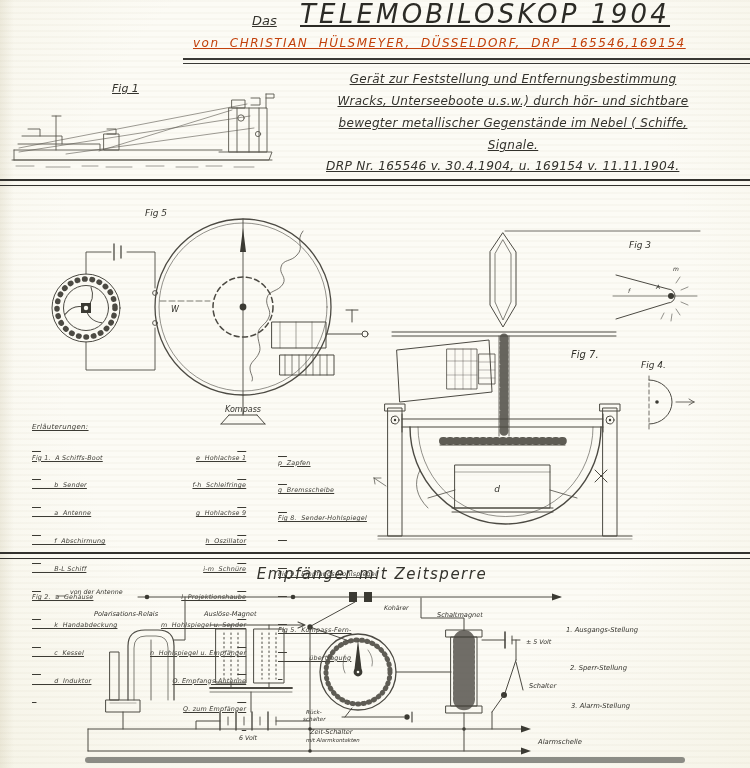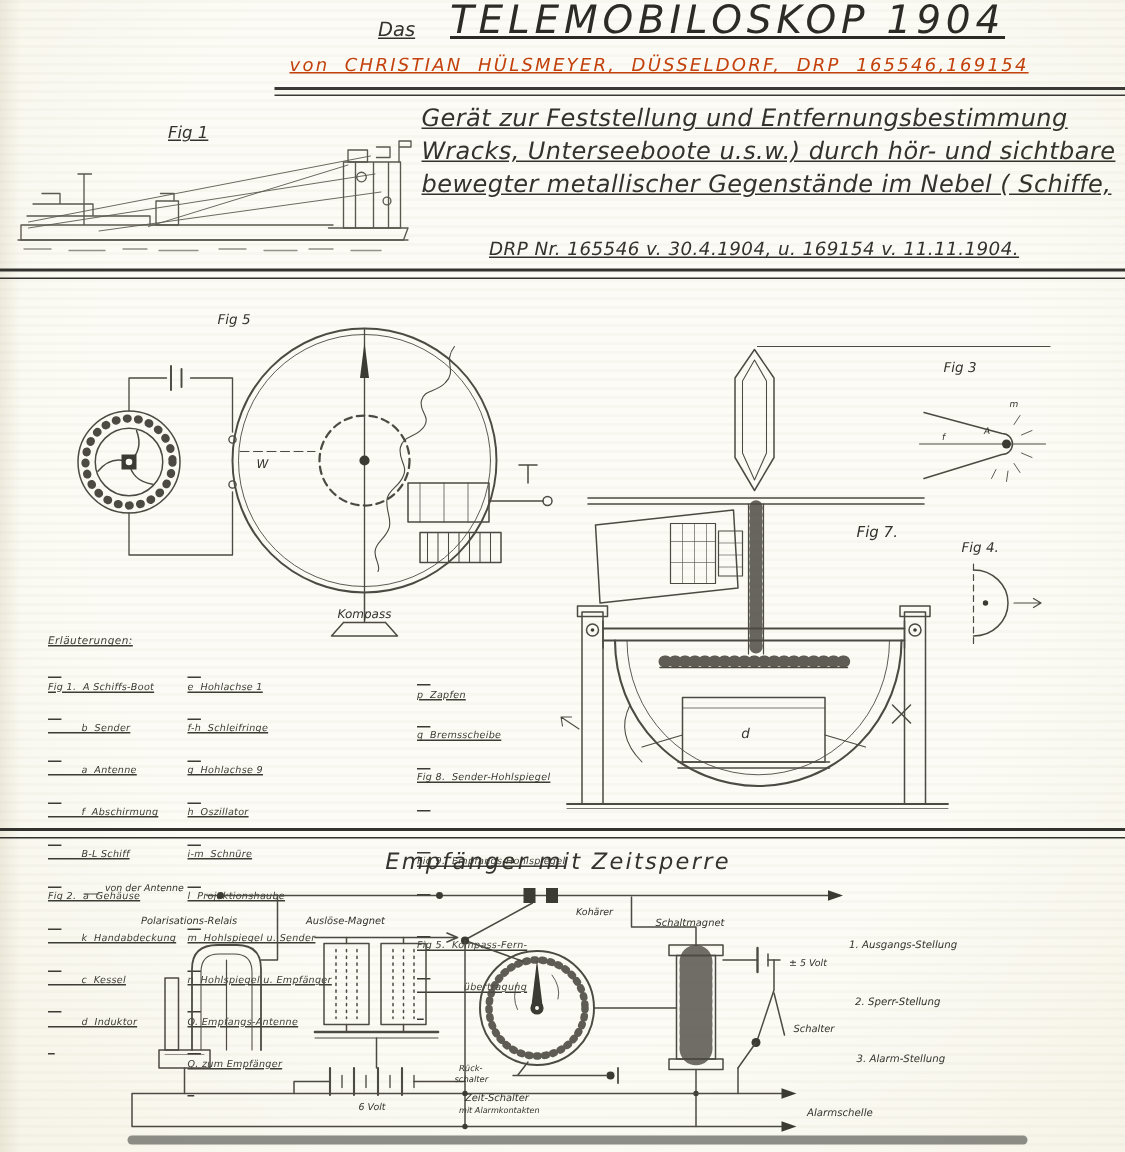--- a/index.html
+++ b/index.html
@@ -20,21 +20,21 @@
   .abs{position:absolute;}
   .hand{font-style:italic;text-decoration:underline;}
   .rule-a{border-top:2px solid #3a3935;border-bottom:1px solid #3a3935;height:3px;}
   .rule-b{border-top:2px solid #33322e;border-bottom:1.5px solid #33322e;height:4px;}
   svg .ink{stroke:#4c4a43;fill:none;stroke-linecap:round;stroke-linejoin:round;}
   svg .ink2{stroke:#5a584f;fill:none;stroke-linecap:round;stroke-linejoin:round;}
   svg .fillink{fill:#3b3a33;stroke:none;}
   svg text{font-family:"DejaVu Sans",sans-serif;font-style:italic;fill:#34332d;}
   .legend{font-size:6.4px;line-height:9.3px;white-space:pre;letter-spacing:.2px;color:#3c3b34;}
   .legend-head{font-size:7px;letter-spacing:.3px;color:#3c3b34;}
-  .desc{font-size:16px;line-height:22px;letter-spacing:.3px;color:#33322c;}
+  .desc{font-size:12px;line-height:22px;text-align:center;letter-spacing:.3px;color:#33322c;}
   .drp{font-size:12.2px;letter-spacing:.3px;color:#33322c;}
   .scanbar{background:#80817a;border-radius:3px;opacity:.9;}
 </style>
 </head>
 <body>
 
 <div class="paper"></div>
 
 <div class="abs hand" style="left:252px;top:13px;font-size:13px;">Das</div>
 <div class="abs hand" style="left:300px;top:-1px;font-size:26px;letter-spacing:3.2px;color:#2c2b26;">TELEMOBILOSKOP 1904</div>
@@ -55,20 +55,21 @@
     <path d="M15,60 L243,16 M15,64 L246,28 M62,66 L250,40 M95,63 L228,22" stroke-width="0.6"></path>
     <circle cx="237" cy="30" r="3.2"></circle>
     <circle cx="254" cy="46" r="2.6"></circle>
   </g>
 </svg>
 
 <div class="abs desc hand" style="left:281px;top:68px;width:464px;">
   <div>Gerät zur Feststellung und Entfernungsbestimmung</div>
   <div>Wracks, Unterseeboote u.s.w.) durch hör- und sichtbare</div>
   <div>bewegter metallischer Gegenstände im Nebel ( Schiffe,</div>
+  <div>Signale.</div>
 </div>
 <div class="abs drp hand" style="left:283px;top:159px;margin-left:43px;">DRP Nr. 165546 v. 30.4.1904, u. 169154 v. 11.11.1904.</div>
 
 <div class="abs rule-b" style="left:0;top:179px;width:750px;"></div>
 
 <svg class="abs" style="left:0;top:186px;" width="750" height="372" viewBox="0 186 750 372">
 
   <g>
     <text x="145" y="216" font-size="9">Fig 5</text>
 
@@ -190,21 +191,21 @@
     <div>Fig 1.  A Schiffs-Boot</div>
     <div>          b  Sender</div>
     <div>          a  Antenne</div>
     <div>          f  Abschirmung</div>
     <div>          B-L Schiff</div>
     <div>Fig 2.  a  Gehäuse</div>
     <div>          k  Handabdeckung</div>
     <div>          c  Kessel</div>
     <div>          d  Induktor</div>
   </div>
-  <div class="legend hand" style="position:absolute;left:95px;top:16px;">
+  <div class="legend hand" style="position:absolute;left:120px;top:16px;text-align:right;">
     <div>e  Hohlachse 1</div>
     <div>f-h  Schleifringe</div>
     <div>g  Hohlachse 9</div>
     <div>h  Oszillator</div>
     <div>i-m  Schnüre</div>
     <div>l  Projektionshaube</div>
     <div>m  Hohlspiegel u. Sender</div>
     <div>n  Hohlspiegel u. Empfänger</div>
     <div>O. Empfangs-Antenne</div>
     <div>Q. zum Empfänger</div>

